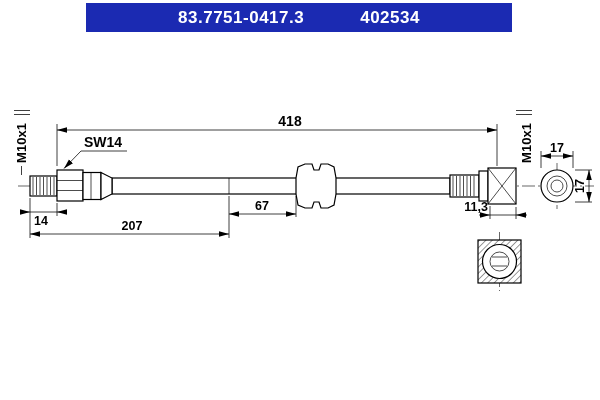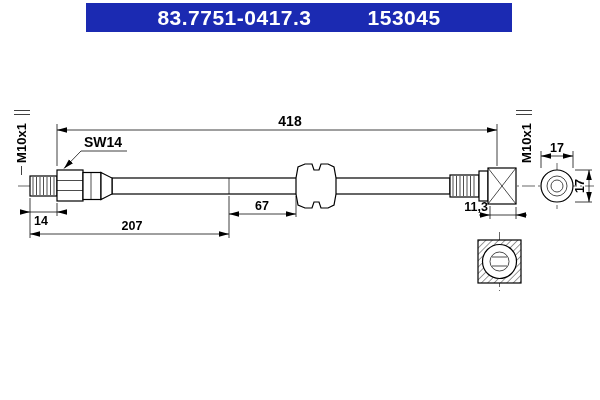--- a/index.html
+++ b/index.html
@@ -6,40 +6,40 @@
   body{
     width:600px;height:400px;position:relative;
     background:var(--page-bg,#fff);
     font-family:"Liberation Sans",sans-serif;
   }
   .header{
     position:absolute;left:86px;top:3px;width:426px;height:29px;
     background:var(--header-bg,#1b2ab2);
     color:var(--header-text,#fff);
     display:flex;align-items:center;justify-content:center;gap:56px;
-    font-weight:bold;font-size:21px;letter-spacing:.5px;
+    font-weight:bold;font-size:17px;letter-spacing:.5px;
     font-family:"Liberation Sans",sans-serif;
   }
   svg{position:absolute;left:0;top:0}
   .part{stroke:var(--drawing-line,#000);stroke-width:1.2;fill:#fff}
   .part-thin{stroke:var(--drawing-line,#000);stroke-width:.7;fill:none}
   .dimline{stroke:var(--drawing-line,#000);stroke-width:.75;fill:none}
   .centerline{stroke:var(--drawing-line,#000);stroke-width:.6;fill:none;stroke-dasharray:13 3 2 3}
   .hatchline{stroke:var(--drawing-line,#000);stroke-width:.7;fill:none}
   text{fill:var(--drawing-line,#000);font-family:"Liberation Sans",sans-serif;font-weight:bold}
   .dim{font-size:12.5px}
   .big{font-size:14px}
   .thr{font-size:13px}
 </style>
 </head>
 <body>
 
 <div class="header">
   <span>83.7751-0417.3</span>
-  <span>153045</span>
+  <span>402534</span>
 </div>
 
 <svg width="600" height="400" viewBox="0 0 600 400">
   <defs>
     <marker id="ah" markerUnits="userSpaceOnUse" markerWidth="10" markerHeight="7" viewBox="0 0 10 7" refX="10" refY="3.5" orient="auto-start-reverse">
       <path d="M0,0.7 L10,3.5 L0,6.3 Z" fill="#000"></path>
     </marker>
     <pattern id="hatch" patternUnits="userSpaceOnUse" width="4.5" height="4.5" patternTransform="rotate(45)">
       <line x1="0" y1="0" x2="0" y2="4.5" stroke="#000" stroke-width="0.8"></line>
     </pattern>

